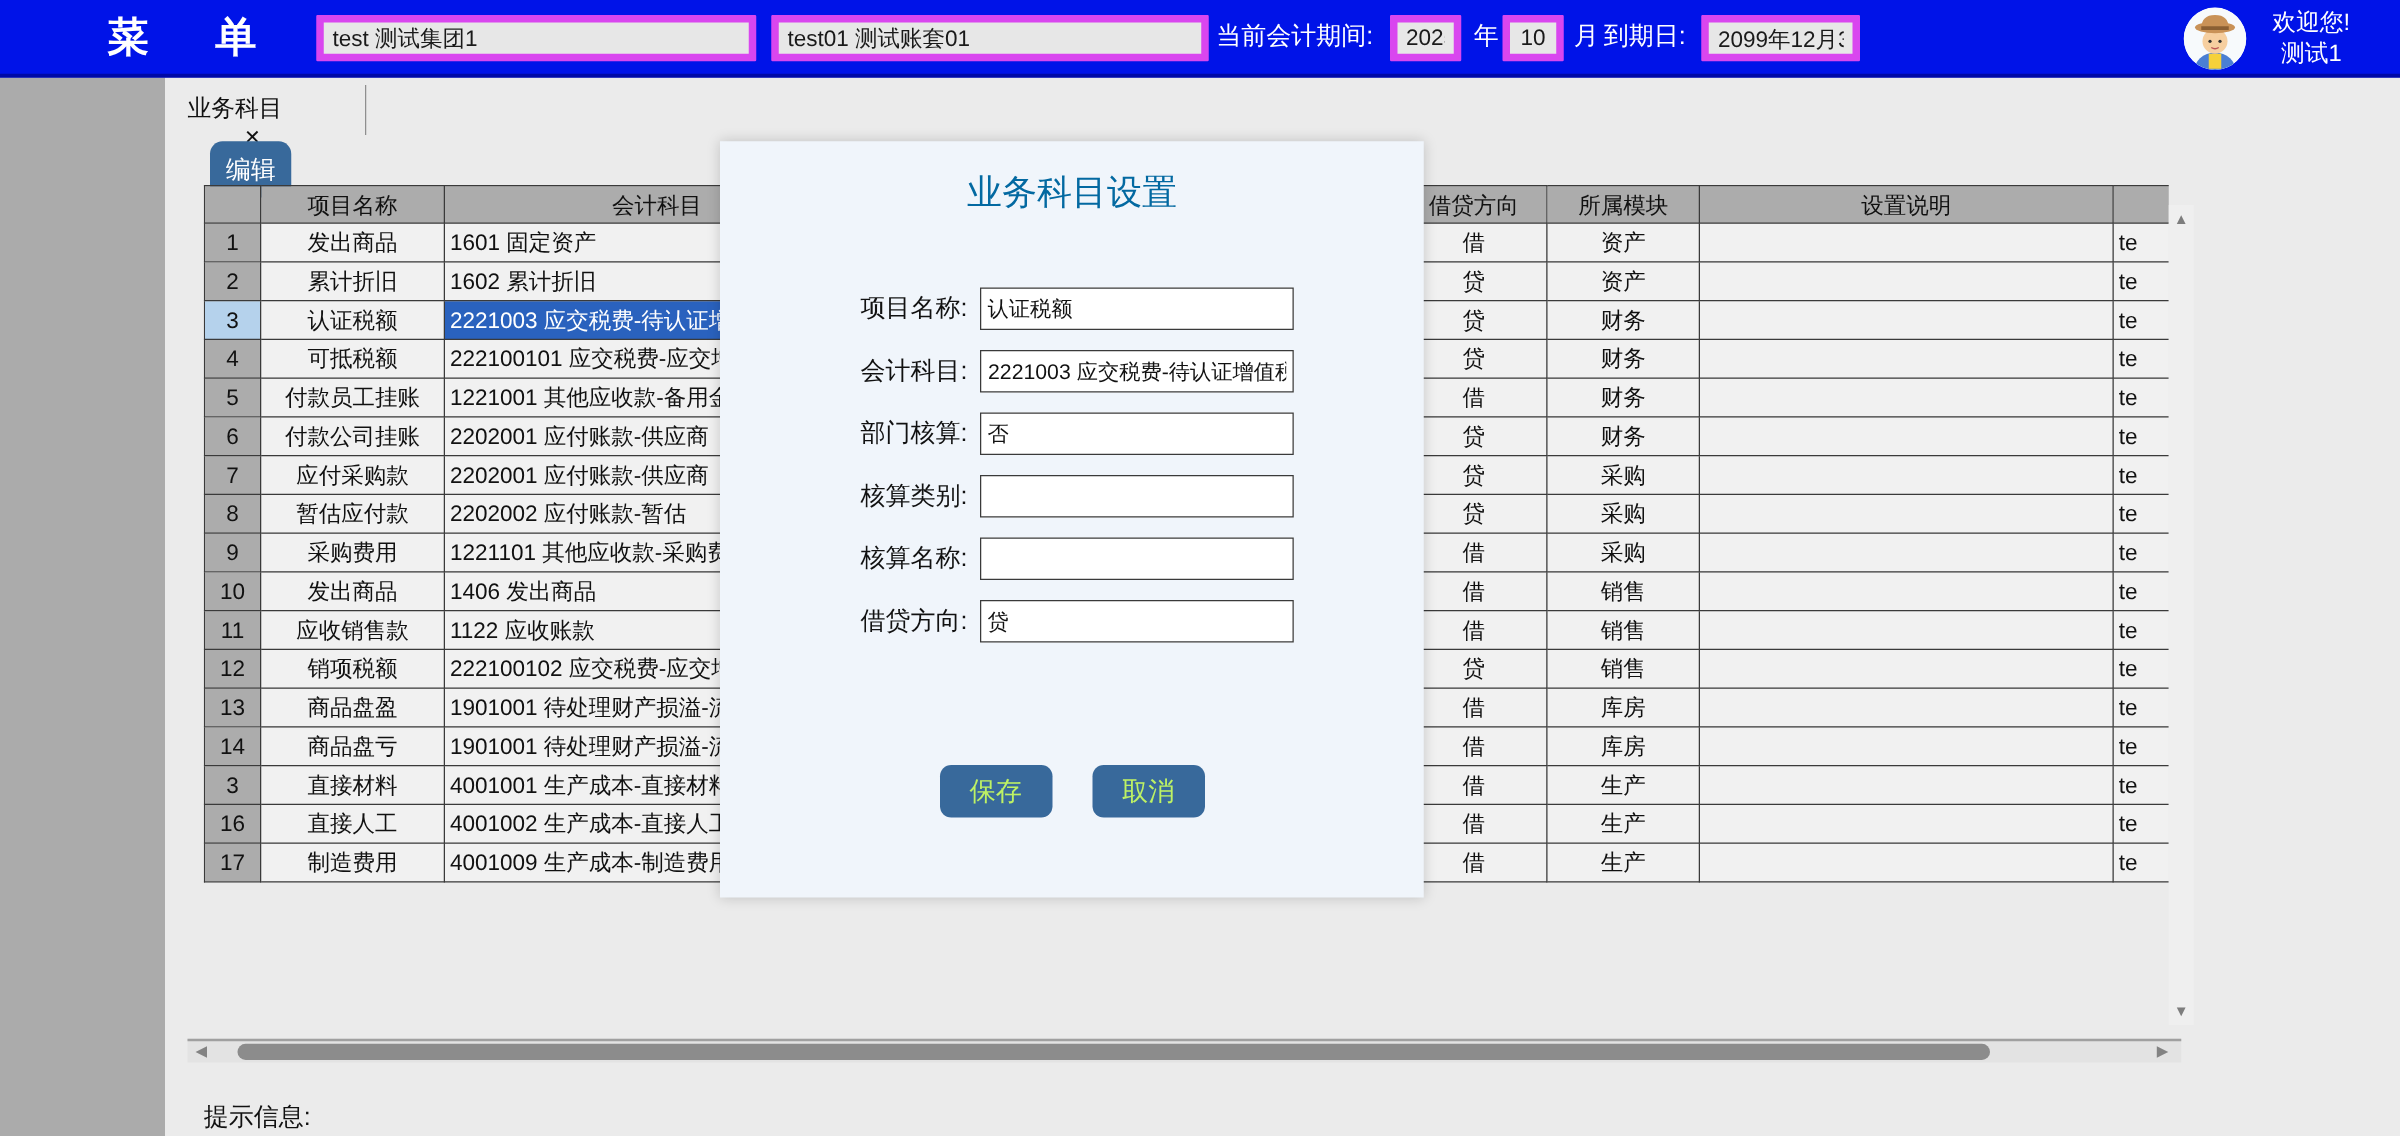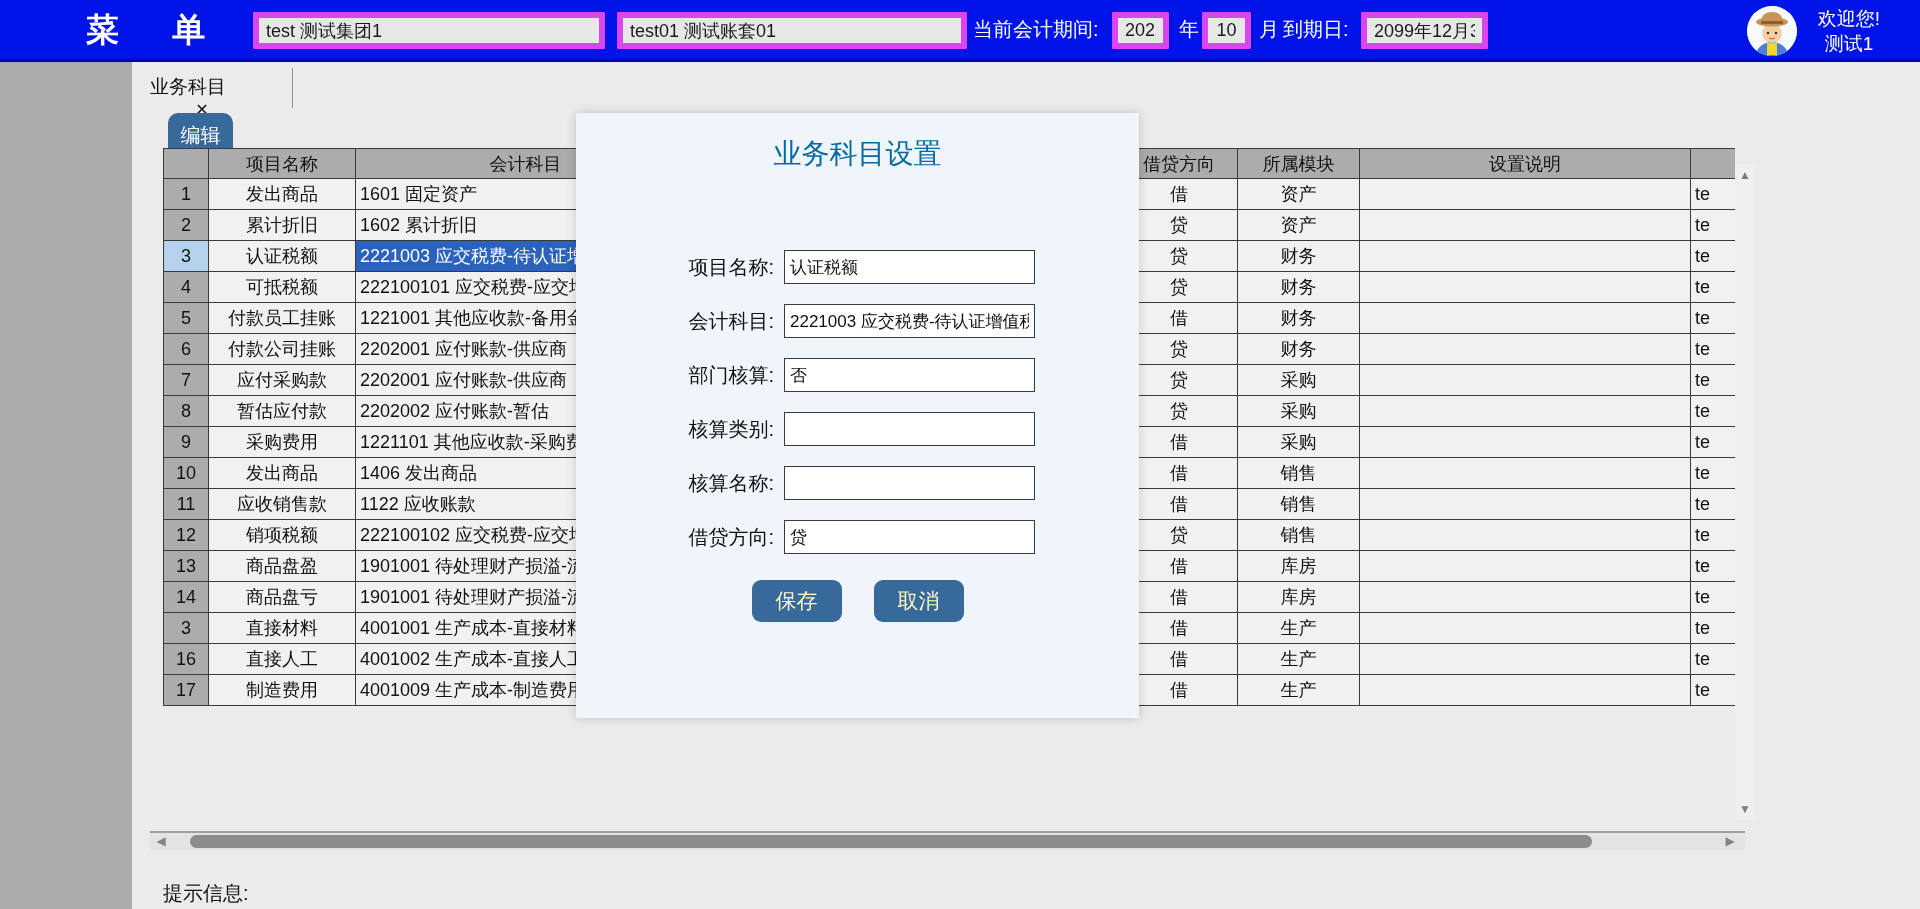--- a/index.html
+++ b/index.html
@@ -82,30 +82,30 @@
     background:#8C8C8C; border-radius:7px; }
 
   .hint { position:absolute; left:31px; top:818px; font-size:20px; color:#111; }
 
   
   .modal { position:absolute; left:576px; top:113px; width:563px; height:605px;
     background:#F0F5FB; box-shadow:0 0 10px rgba(0,0,0,0.18); z-index:40; }
   .modal-title { position:absolute; top:22px; left:0; width:100%; text-align:center;
     font-size:28px; color:#0369a1; }
   .fields { position:absolute; top:117px; left:0; width:100%; }
-  .field-row { height:34px; margin-bottom:16px; position:relative;margin-top:20px; }
+  .field-row { height:34px; margin-bottom:16px; position:relative; }
   .field-label { position:absolute; left:0; width:198px; text-align:right;
     font-size:20px; color:#111; line-height:34px; }
   .field-input { position:absolute; left:208px; top:0; width:251px; height:34px;
     background:#fff; border:1px solid #3a3a3a; font-size:17px; color:#111;
     padding:0 5px; font-family:inherit; }
   .dlg-buttons { position:absolute; top:467px; left:0; width:100%; display:flex;
     justify-content:center; gap:32px; }
-  .dlg-btn { width:90px; height:42px; background:#38699B; color:#fef9c3; font-size:21px;
-    border:none; border-radius:9px; font-family:inherit; cursor:pointer; }
+  .dlg-btn { width:90px; height:42px; background:#38699B; color:#bef264; font-size:21px;
+    border:none; border-radius:9px; font-family:inherit; cursor:pointer;margin-top:32px; }
 </style>
 </head>
 <body>
 
 <div class="topbar">
   <div class="menu-label">菜 单</div>
   <input class="bar-input inp-group" value="test 测试集团1" style="">
   <input class="bar-input inp-book" value="test01 测试账套01" style="">
   <div class="bar-label lbl-period">当前会计期间:</div>
   <input class="bar-input inp-year" value="2025" style="">

